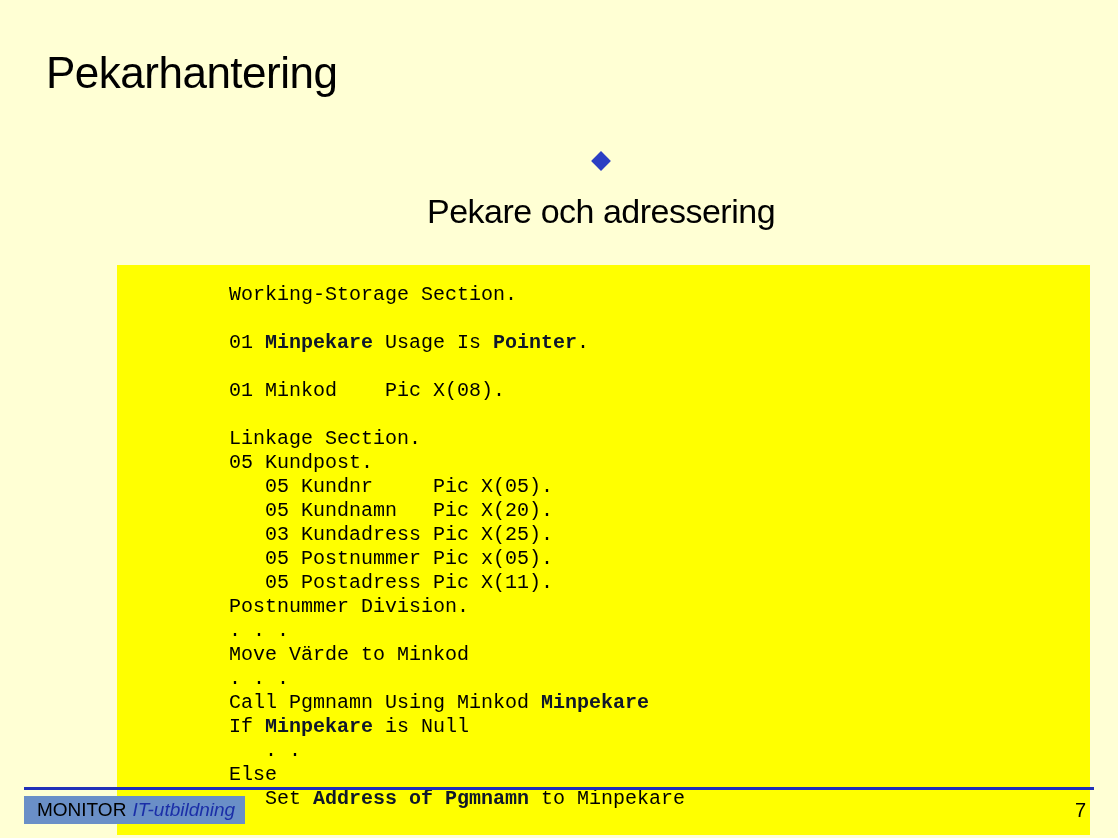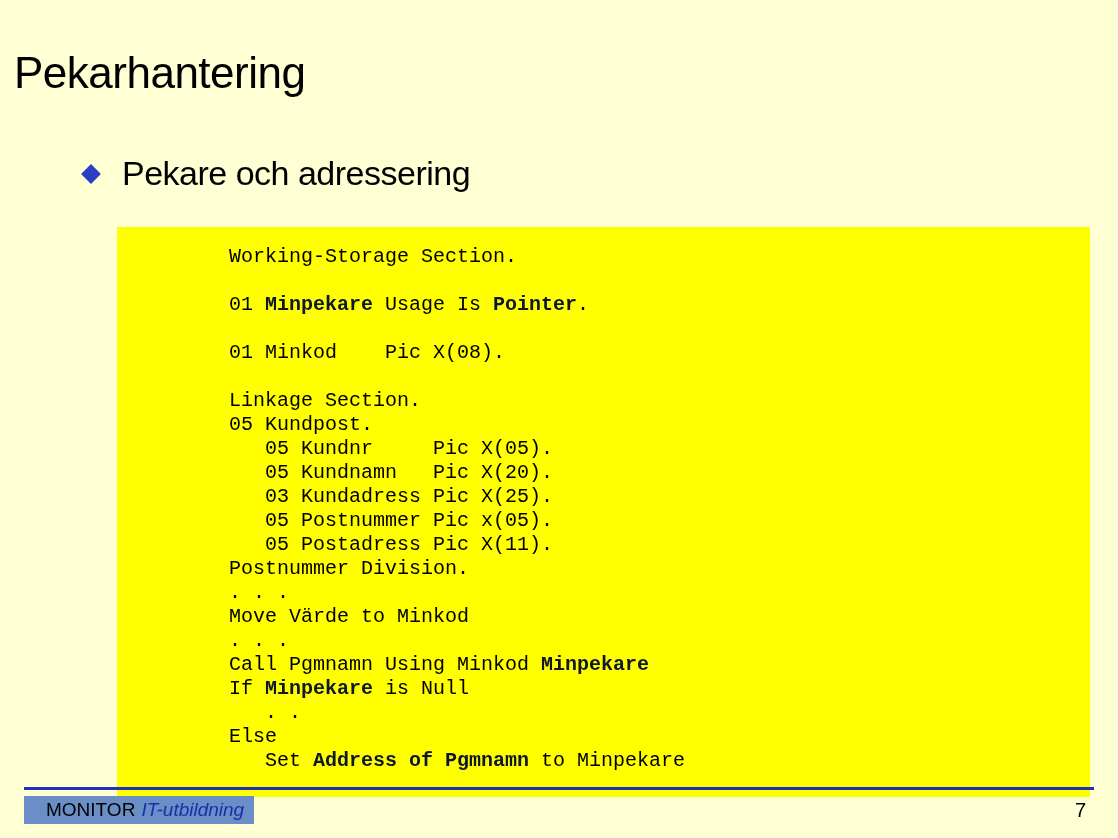--- a/index.html
+++ b/index.html
@@ -10,26 +10,28 @@
       font-family: Arial, Helvetica, sans-serif;
       position: relative;
       overflow: hidden;
     }
     .slide-title {
       font-size: 44px;
       font-weight: 400;
       color: #000;
       padding: 48px 12px 0 14px;
       letter-spacing: -0.5px;
+      margin-left: 32px;
     }
     .bullet-row {
       display: flex;
       align-items: center;
       padding: 56px 0 0 84px;
       gap: 24px;
+      flex-direction: column;
     }
     .bullet-icon {
       width: 14px;
       height: 14px;
       background: #2b3fc3;
       transform: rotate(45deg);
       flex: 0 0 auto;
     }
     .bullet-text {
       font-size: 34px;
@@ -63,21 +65,21 @@
     }
     .footer-row {
       display: flex;
       justify-content: space-between;
       align-items: center;
     }
     .footer-badge {
       background: #6a8fc7;
       display: inline-flex;
       align-items: baseline;
-      padding: 3px 10px 3px 22px;
+      padding: 3px 10px 3px 13px;
       font-size: 19px;
       gap: 6px;
     }
     .footer-badge .m1 { color: #000; font-weight: 400; }
     .footer-badge .m2 { color: #1a2ea8; font-weight: 400; font-style: italic; }
     .page-num {
       font-size: 20px;
       color: #000;
       padding-right: 8px;
     }

